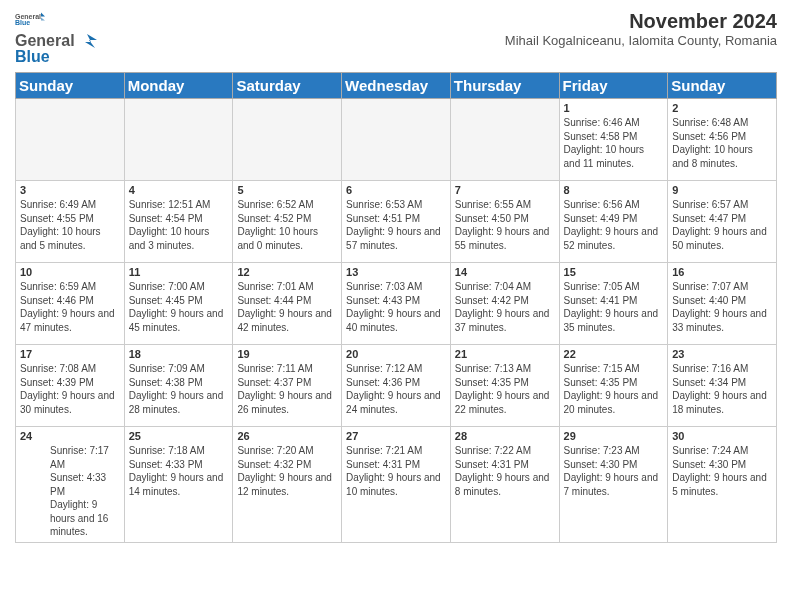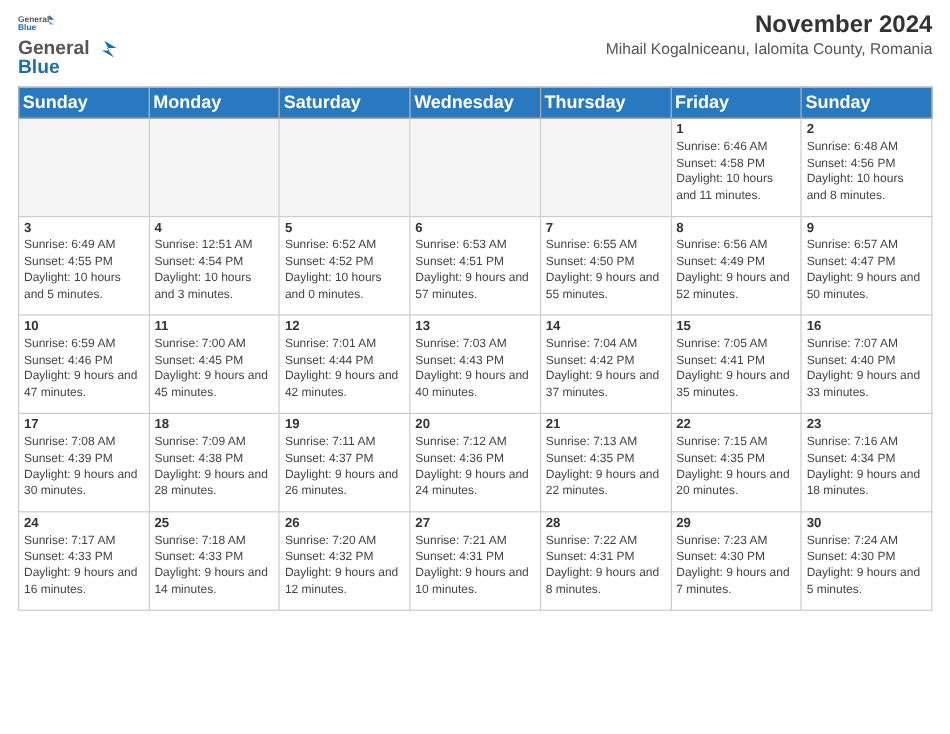--- a/index.html
+++ b/index.html
@@ -267,21 +267,21 @@
           <td>
             <span class="day-num">23</span>
             <div class="day-info" style="white-space: pre-line;">Sunrise: 7:16 AM
 Sunset: 4:34 PM
 Daylight: 9 hours and 18 minutes.</div>
           </td>
         </tr>
         <tr>
           <td>
             <span class="day-num">24</span>
-            <div class="day-info" style="white-space: pre-line;">Sunrise: 7:17 AM
+            <div class="day-info" style="white-space: pre-line; margin-left: 30px;">Sunrise: 7:17 AM
 Sunset: 4:33 PM
 Daylight: 9 hours and 16 minutes.</div>
           </td>
           <td>
             <span class="day-num">25</span>
             <div class="day-info" style="white-space: pre-line;">Sunrise: 7:18 AM
 Sunset: 4:33 PM
 Daylight: 9 hours and 14 minutes.</div>
           </td>
           <td>

